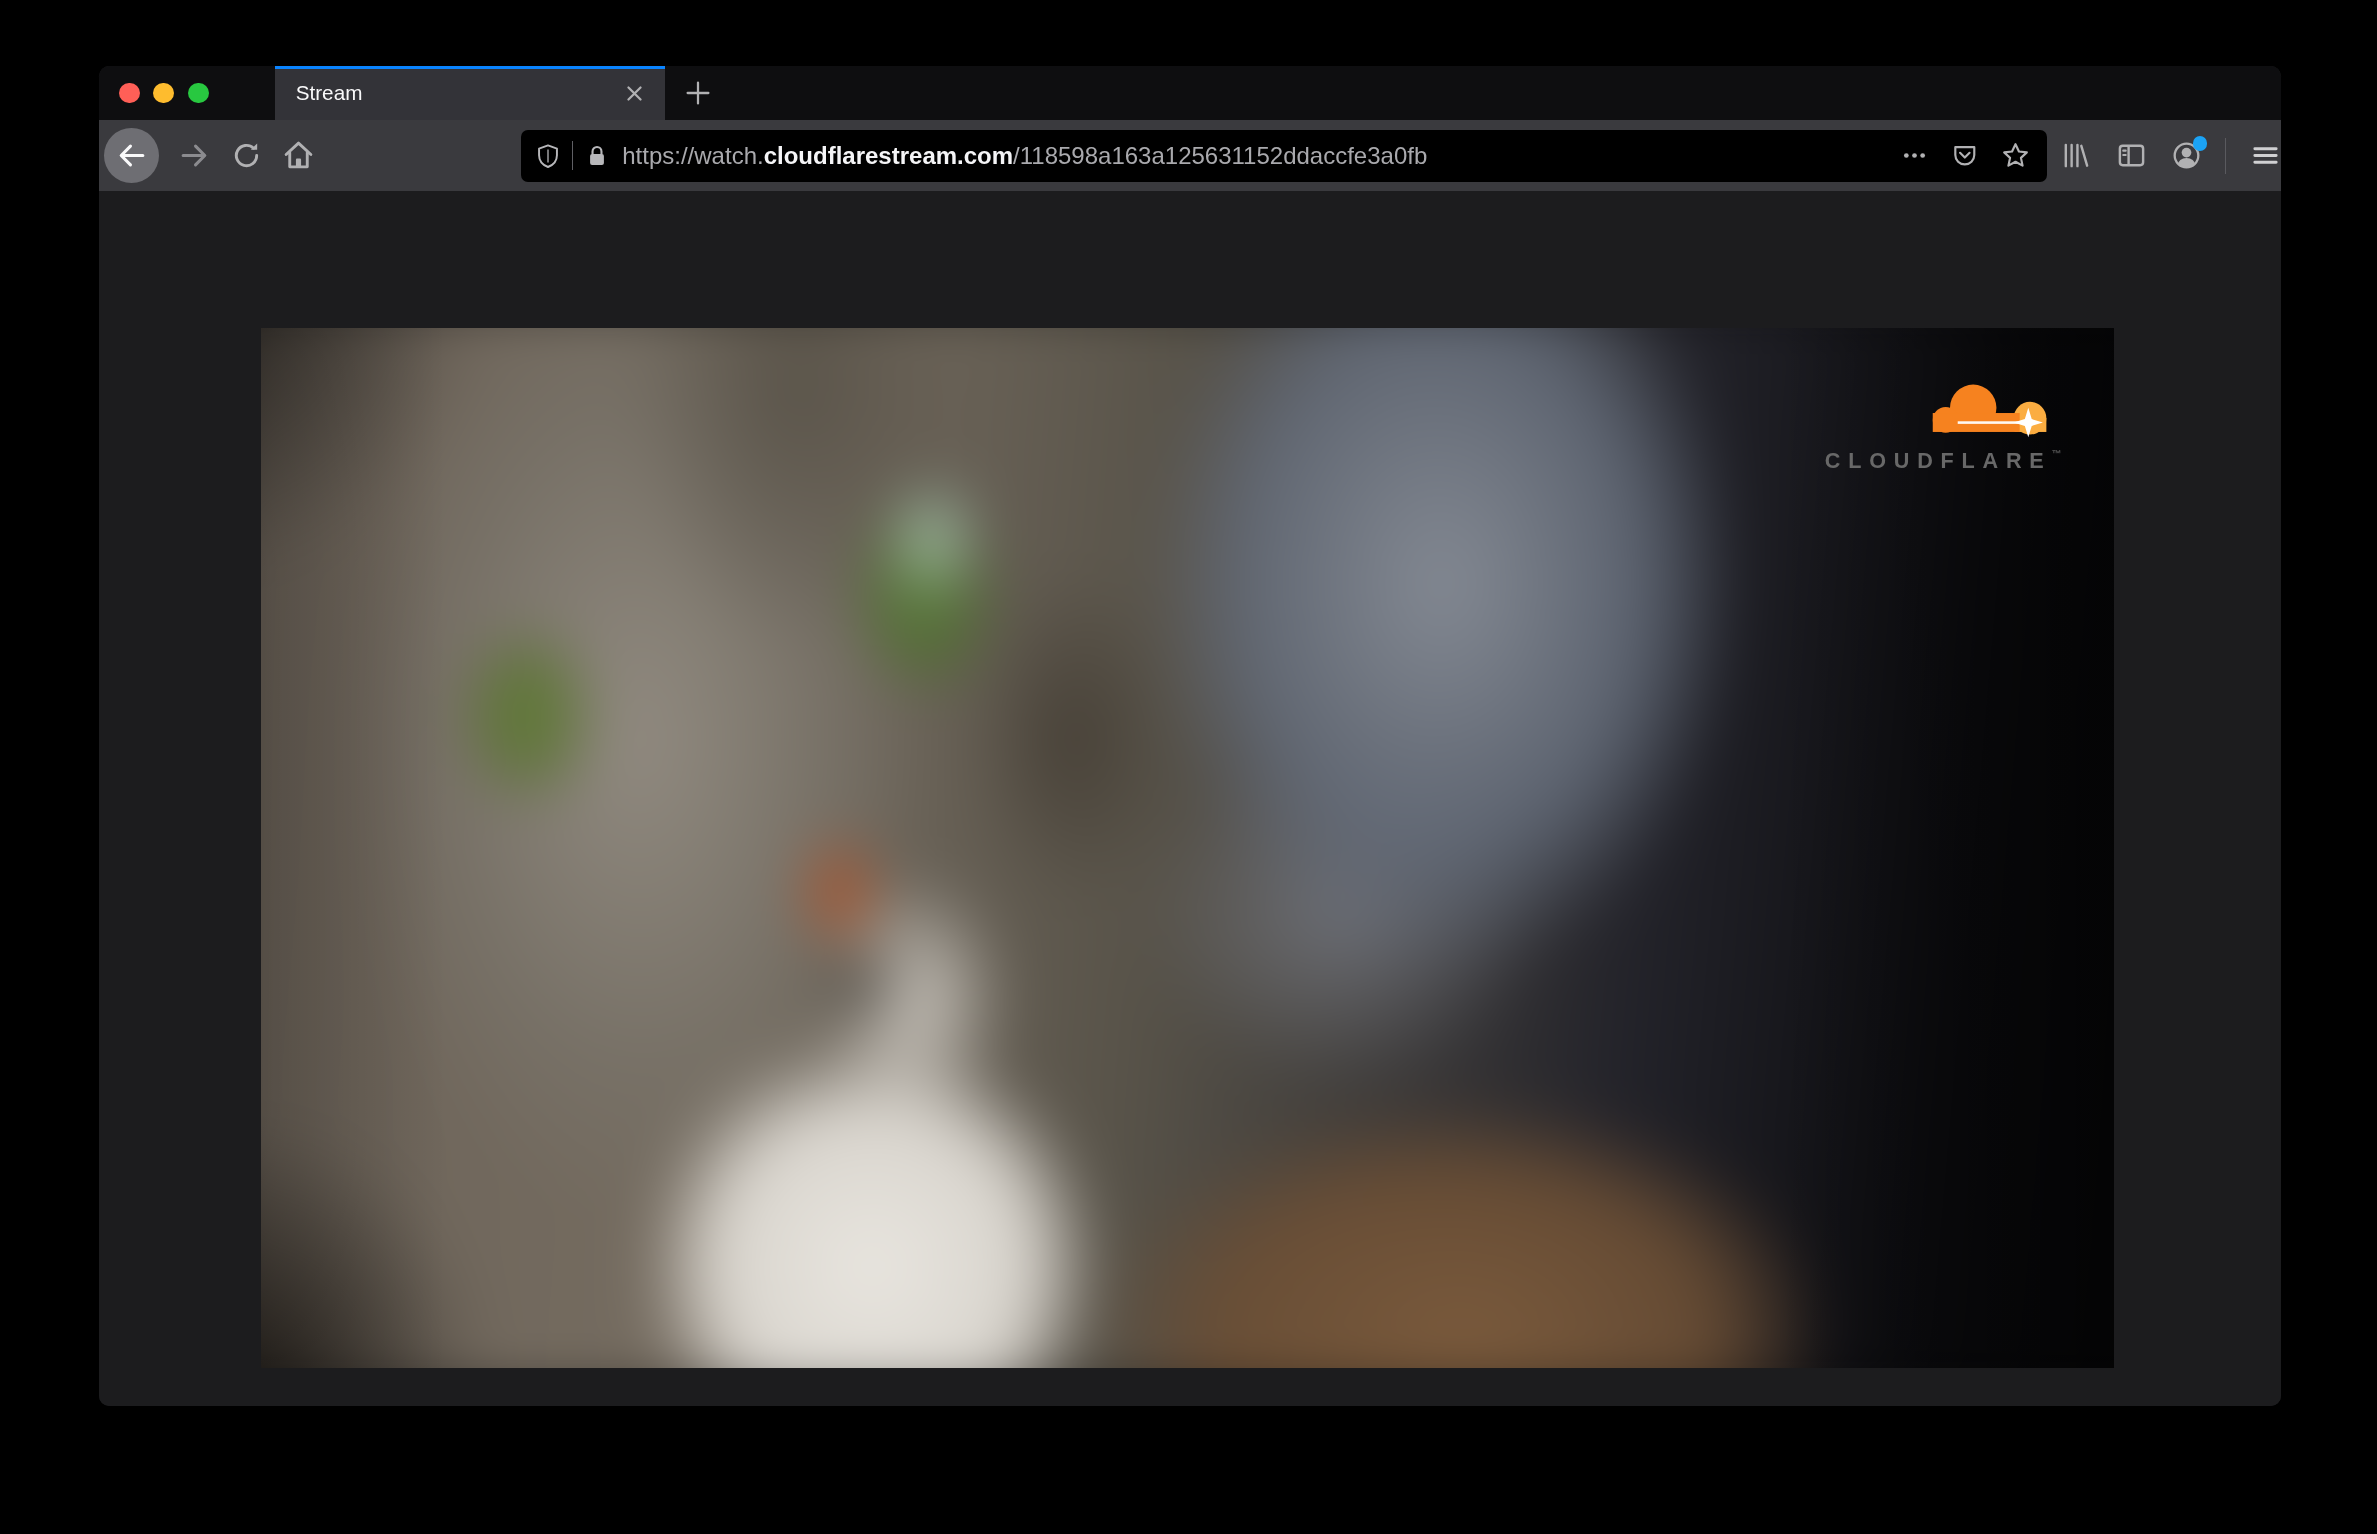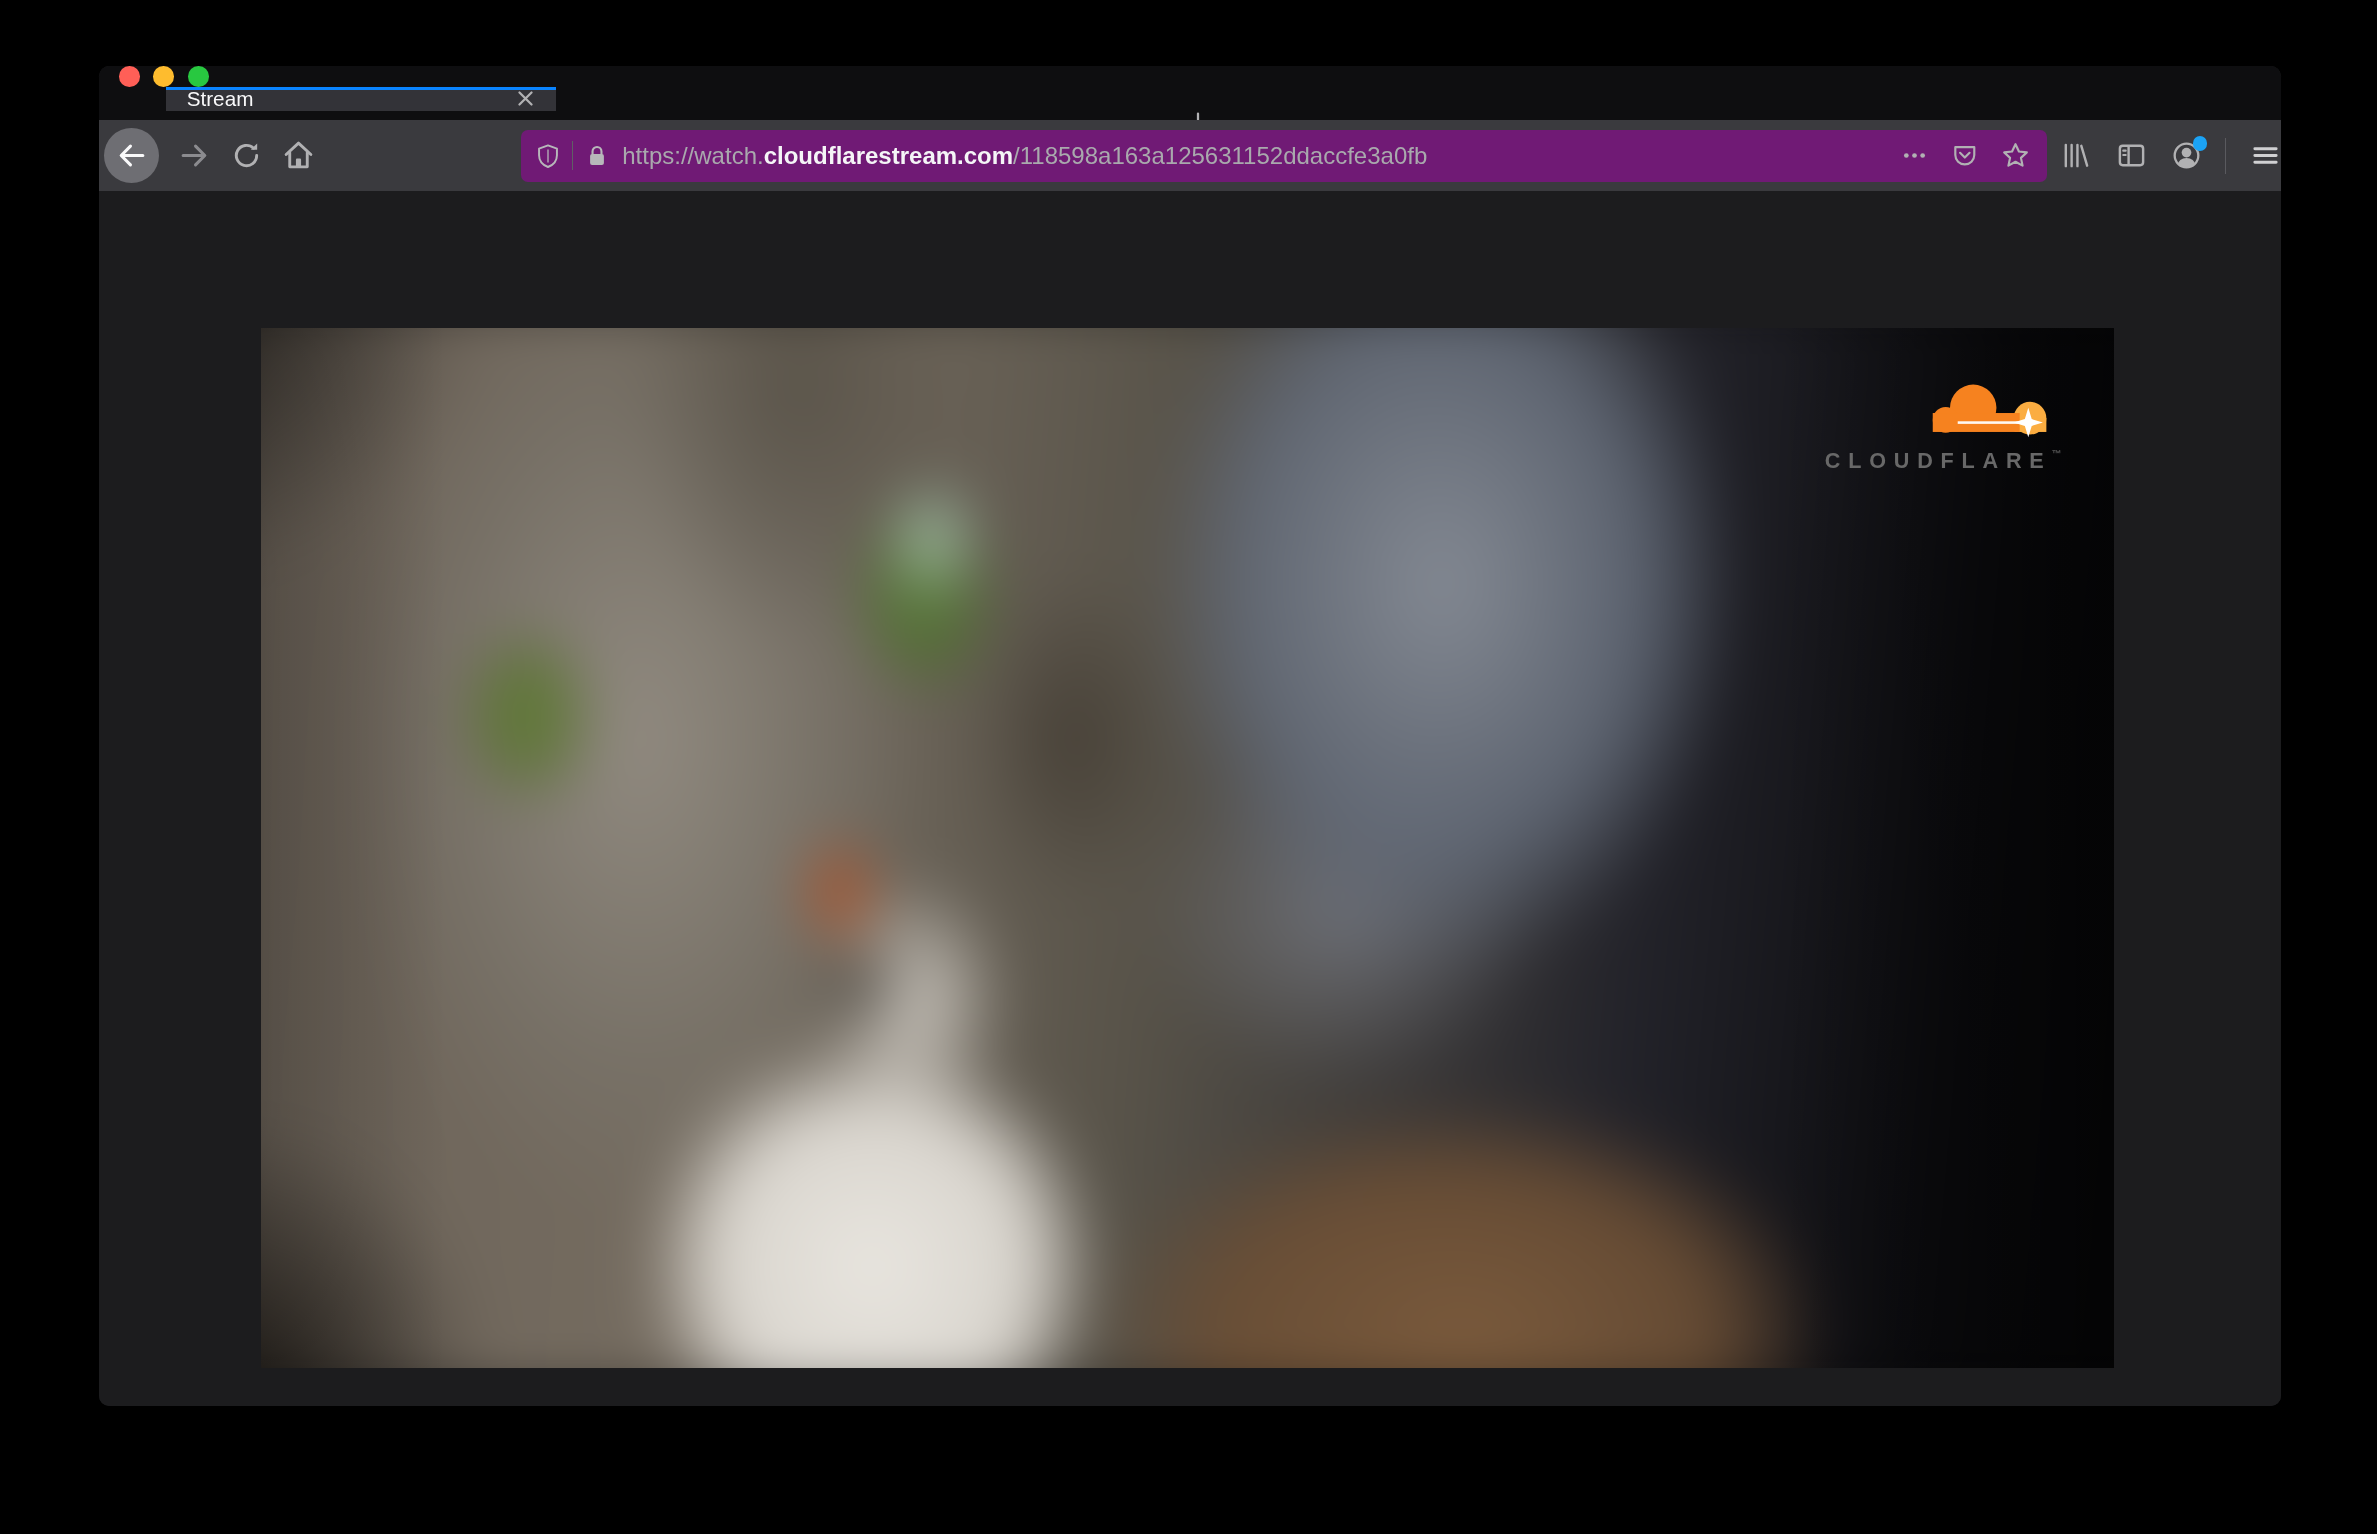--- a/index.html
+++ b/index.html
@@ -3,36 +3,36 @@
 <meta charset="utf-8">
 <style>
   html,body{margin:0;padding:0;background:#000;width:2377px;height:1534px;overflow:hidden;
     font-family:"Liberation Sans",sans-serif;-webkit-font-smoothing:antialiased;}
   *{box-sizing:border-box;}
 
   .window{position:absolute;left:99px;top:66px;width:2182px;height:1340px;
     background:#1c1c1e;border-radius:10.3px;overflow:hidden;box-shadow:0 21.6px 60px rgba(0,0,0,.55);}
 
   
-  .titlebar{position:absolute;left:0;top:0;width:100%;height:54px;background:#0e0e10;display:flex;align-items:stretch;flex-direction:column;}
+  .titlebar{position:absolute;left:0;top:0;width:100%;height:54px;background:#0e0e10;display:flex;align-items:stretch;}
   .traffic{display:flex;align-items:center;gap:13.8px;padding-left:20px;width:109px;flex:none;}
   .tl-dot{width:20.7px;height:20.7px;border-radius:50%;flex:none;}
   .tab{position:relative;margin-left:67px;width:390px;flex:none;background:#333338;display:flex;align-items:center;padding:0 20.7px;}
   .tab-accent{position:absolute;left:0;top:0;width:100%;height:3.4px;}
   .tab-title{flex:1;font-size:20.7px;color:#f9f9fa;white-space:nowrap;overflow:hidden;}
   .icon-btn{display:flex;align-items:center;justify-content:center;background:none;border:0;padding:0;cursor:pointer;}
   .newtab{width:34px;margin-left:15.5px;align-self:center;height:40px;}
 
   
   .navbar{position:absolute;left:0;top:54px;width:100%;height:71px;background:#3a3a3e;display:flex;align-items:center;padding:0 10.3px 0 5.2px;}
   .nav-left{display:flex;align-items:center;gap:19px;flex:none;}
   .back-circle{width:55px;height:55px;border-radius:50%;background:#6e6e73;display:flex;align-items:center;justify-content:center;flex:none;}
   .nav-ico{width:33px;height:33px;display:flex;align-items:center;justify-content:center;flex:none;}
 
-  .urlbar{margin-left:206px;width:1526px;height:52px;flex:none;background:#701a75;border-radius:6.9px;
+  .urlbar{margin-left:206px;width:1526px;height:52px;flex:none;background:#000000;border-radius:6.9px;
     display:flex;align-items:center;padding:0 13.8px 0 13.8px;}
   .urlbar .divider{width:0.9px;height:29px;background:#5f5f64;margin:0 11.2px;flex:none;}
   .url-text{margin-left:12px;font-size:24px;white-space:nowrap;overflow:hidden;flex:1;}
   .url-dim{color:#a9a9ad;}
   .url-domain{color:#f5f5f7;font-weight:600;}
   .urlbar-actions{display:flex;align-items:center;gap:22.4px;flex:none;padding-right:3.4px;}
 
   .nav-right{display:flex;align-items:center;gap:22.4px;margin-left:12px;flex:none;}
   .v-sep{width:0.9px;height:36px;background:#5a5a5f;flex:none;}
   .account-wrap{position:relative;}

